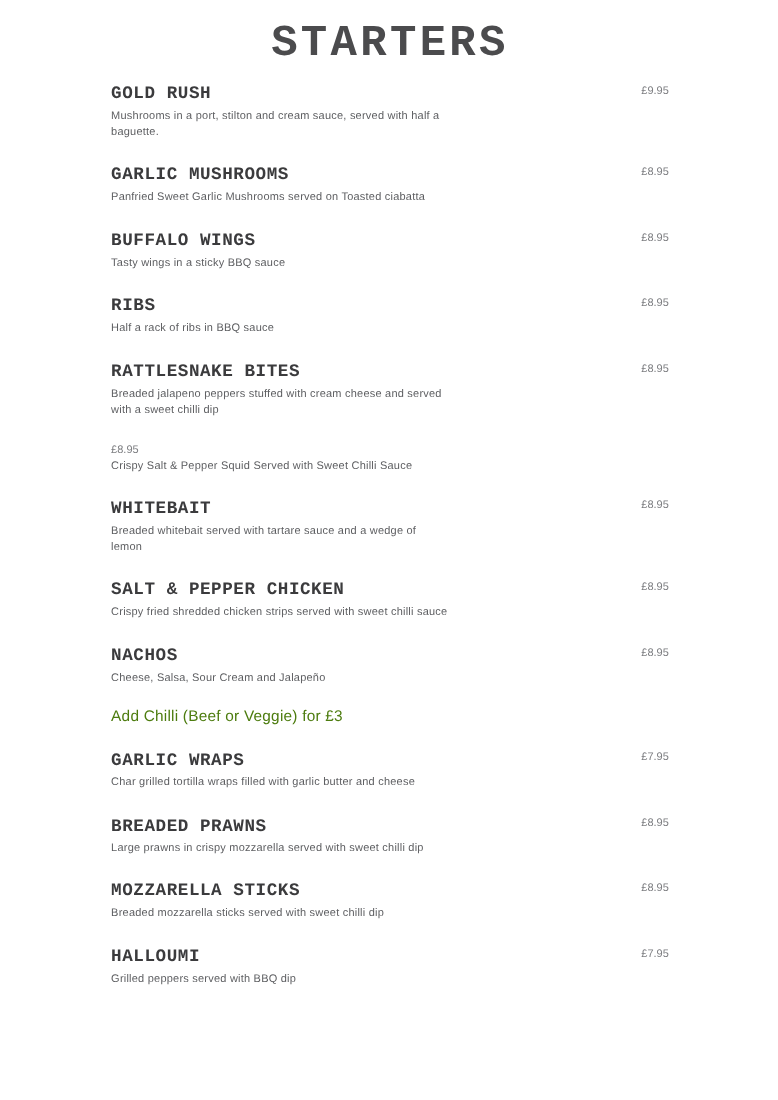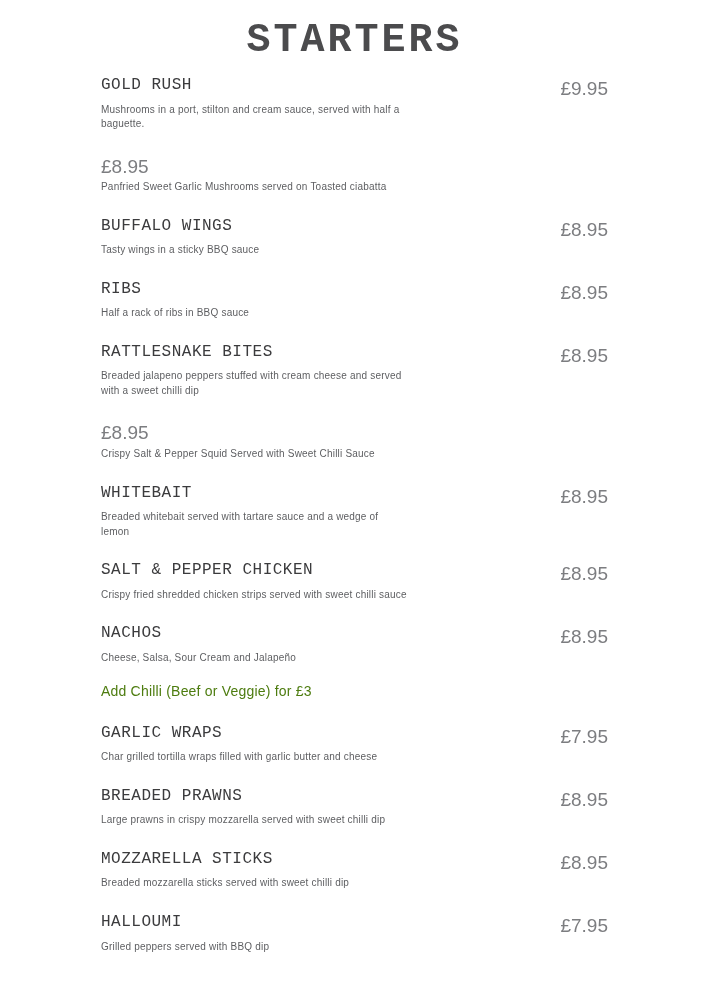--- a/index.html
+++ b/index.html
@@ -31,29 +31,29 @@
     margin-bottom: 21px;
   }
   .item-row {
     display: flex;
     justify-content: space-between;
     align-items: flex-start;
   }
   .item-name {
     font-family: "Liberation Mono", "DejaVu Sans Mono", monospace;
     font-size: 16px;
-    font-weight: 400;
+    font-weight: 700;
     letter-spacing: 0.5px;
     color: #3b3b3d;
     margin: 0 0 4px 0;
     line-height: 1.25;
     white-space: nowrap;
   }
   .item-price {
-    font-size: 19px;
+    font-size: 10px;
     color: #7c7d80;
     line-height: 1.4;
     padding-top: 1px;
     white-space: nowrap;
     text-align: center;
   }
   .item-desc {
     font-size: 10px;
     color: #5d5e61;
     margin: 0;
@@ -82,20 +82,21 @@
       <h3 class="item-name">GOLD RUSH</h3>
       <span class="item-price">£9.95</span>
     </div>
     <p class="item-desc">Mushrooms in a port, stilton and cream sauce, served with half a
 baguette.</p>
 
   </div>
 
   <div class="menu-item">
     <div class="item-row">
+      <h3 class="item-name">GARLIC MUSHROOMS</h3>
       <span class="item-price">£8.95</span>
     </div>
     <p class="item-desc">Panfried Sweet Garlic Mushrooms served on Toasted ciabatta</p>
 
   </div>
 
   <div class="menu-item">
     <div class="item-row">
       <h3 class="item-name">BUFFALO WINGS</h3>
       <span class="item-price">£8.95</span>

